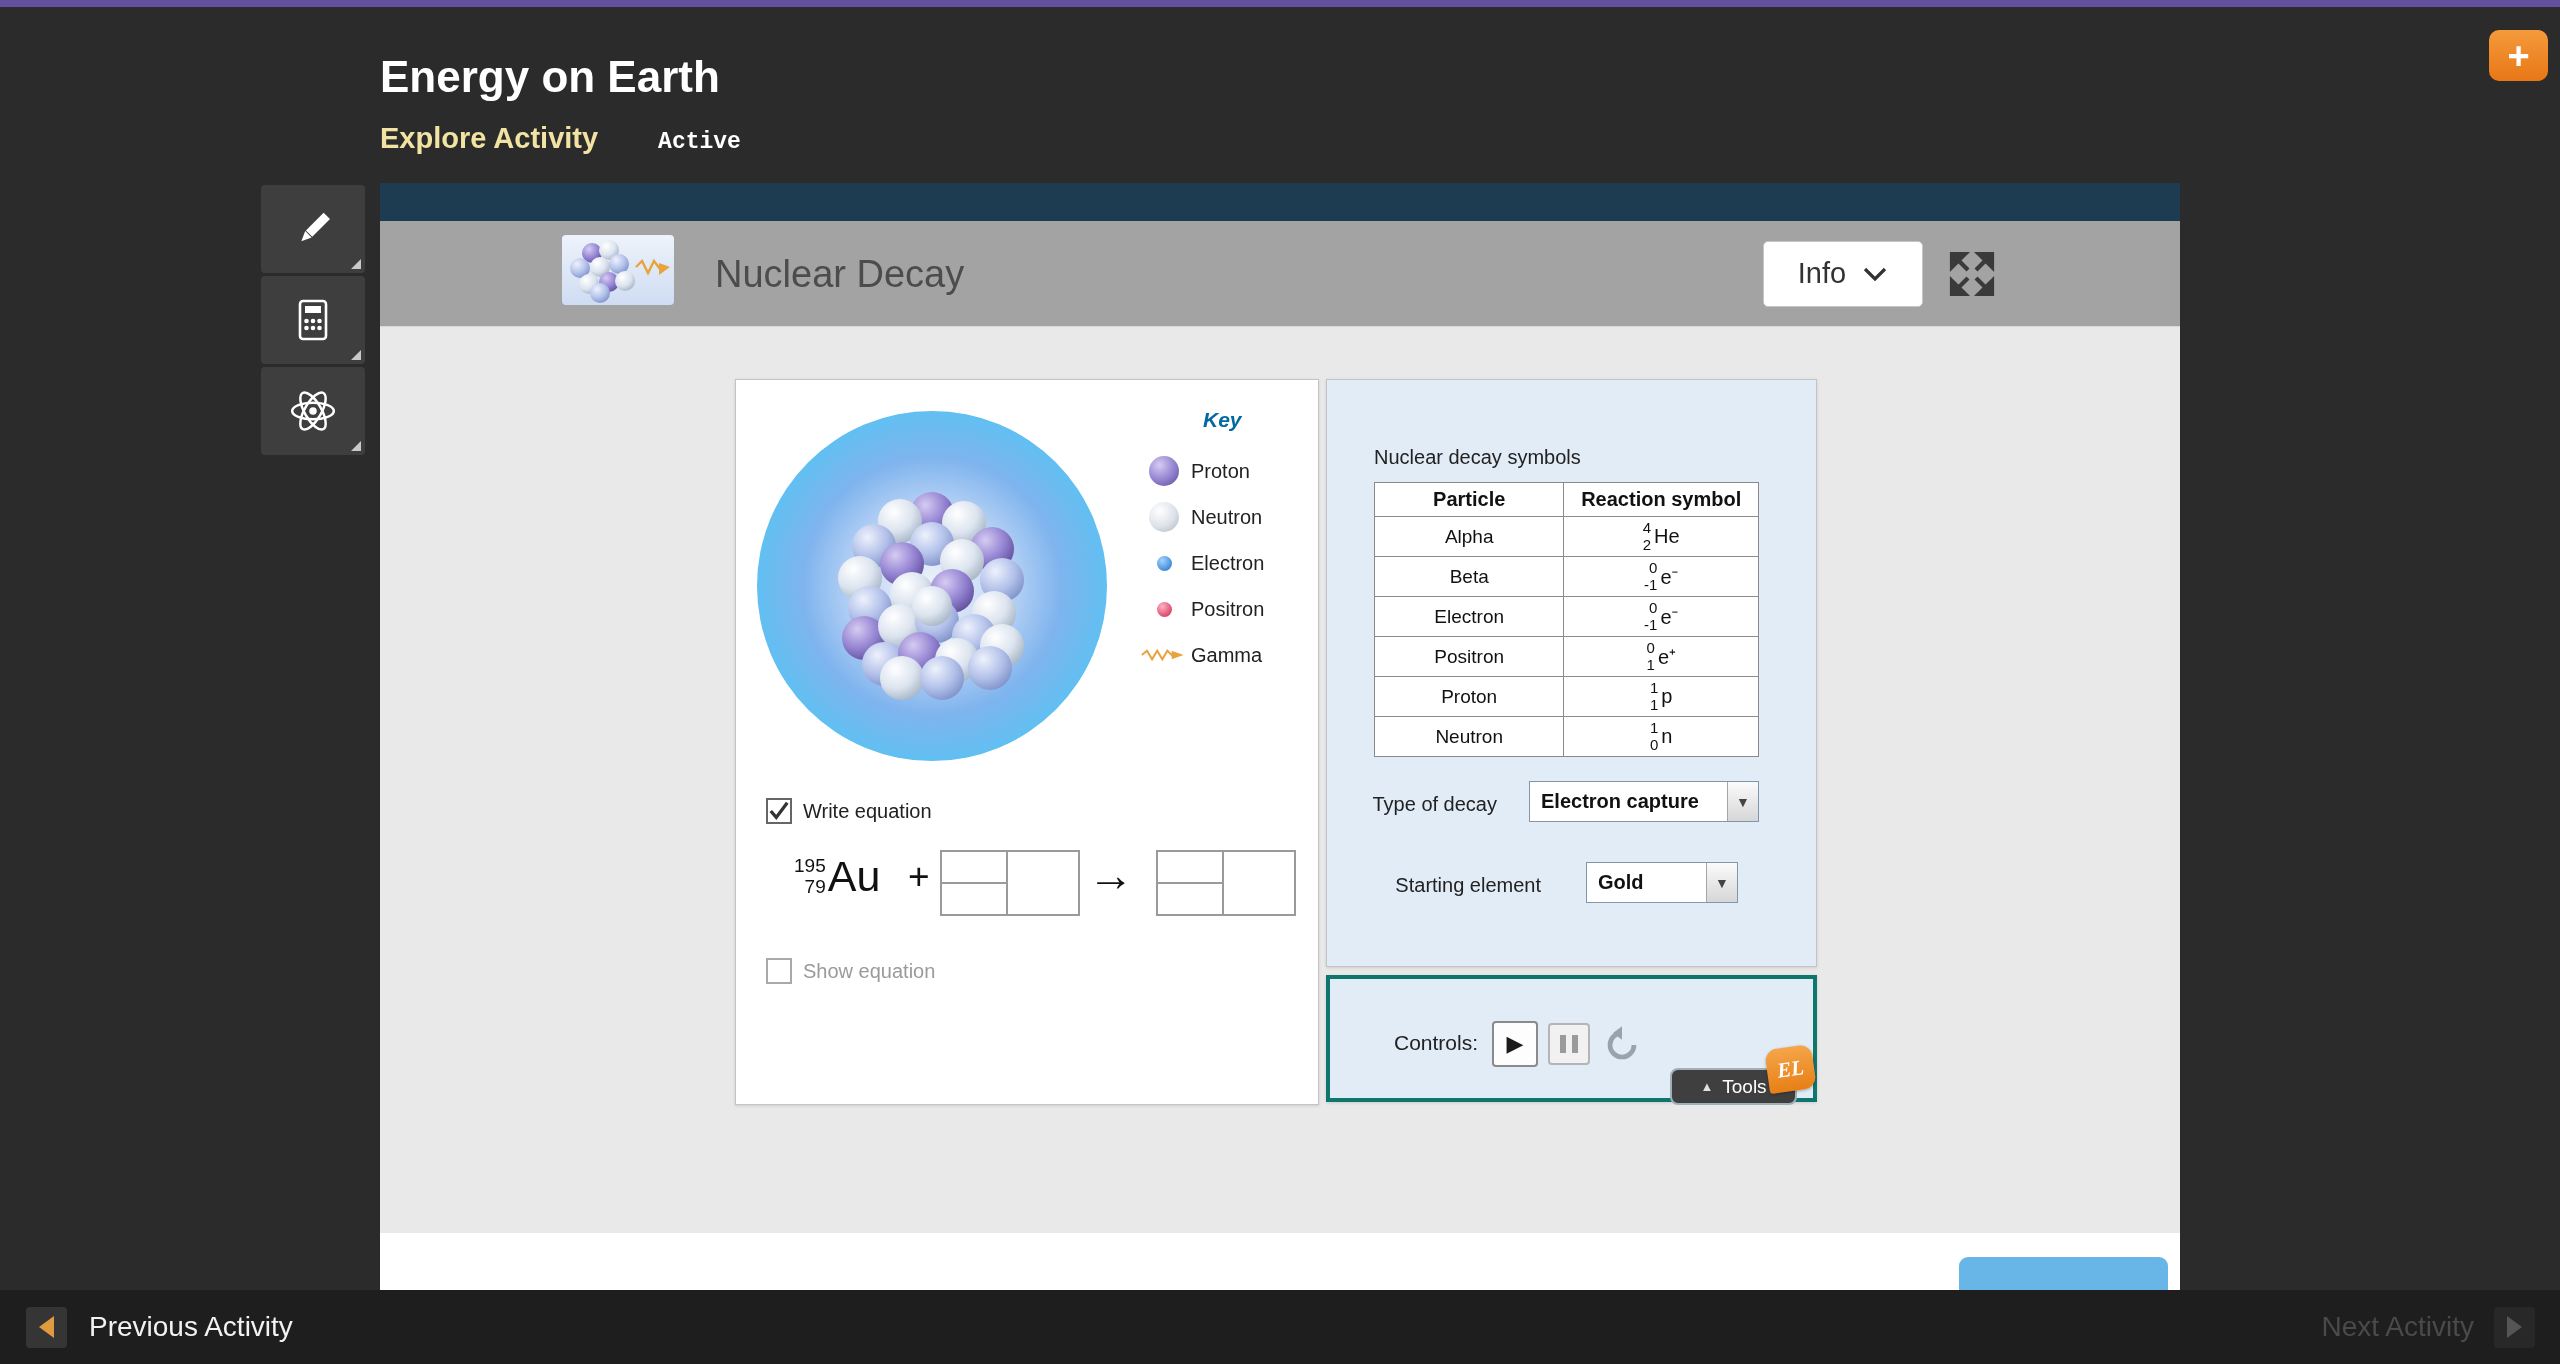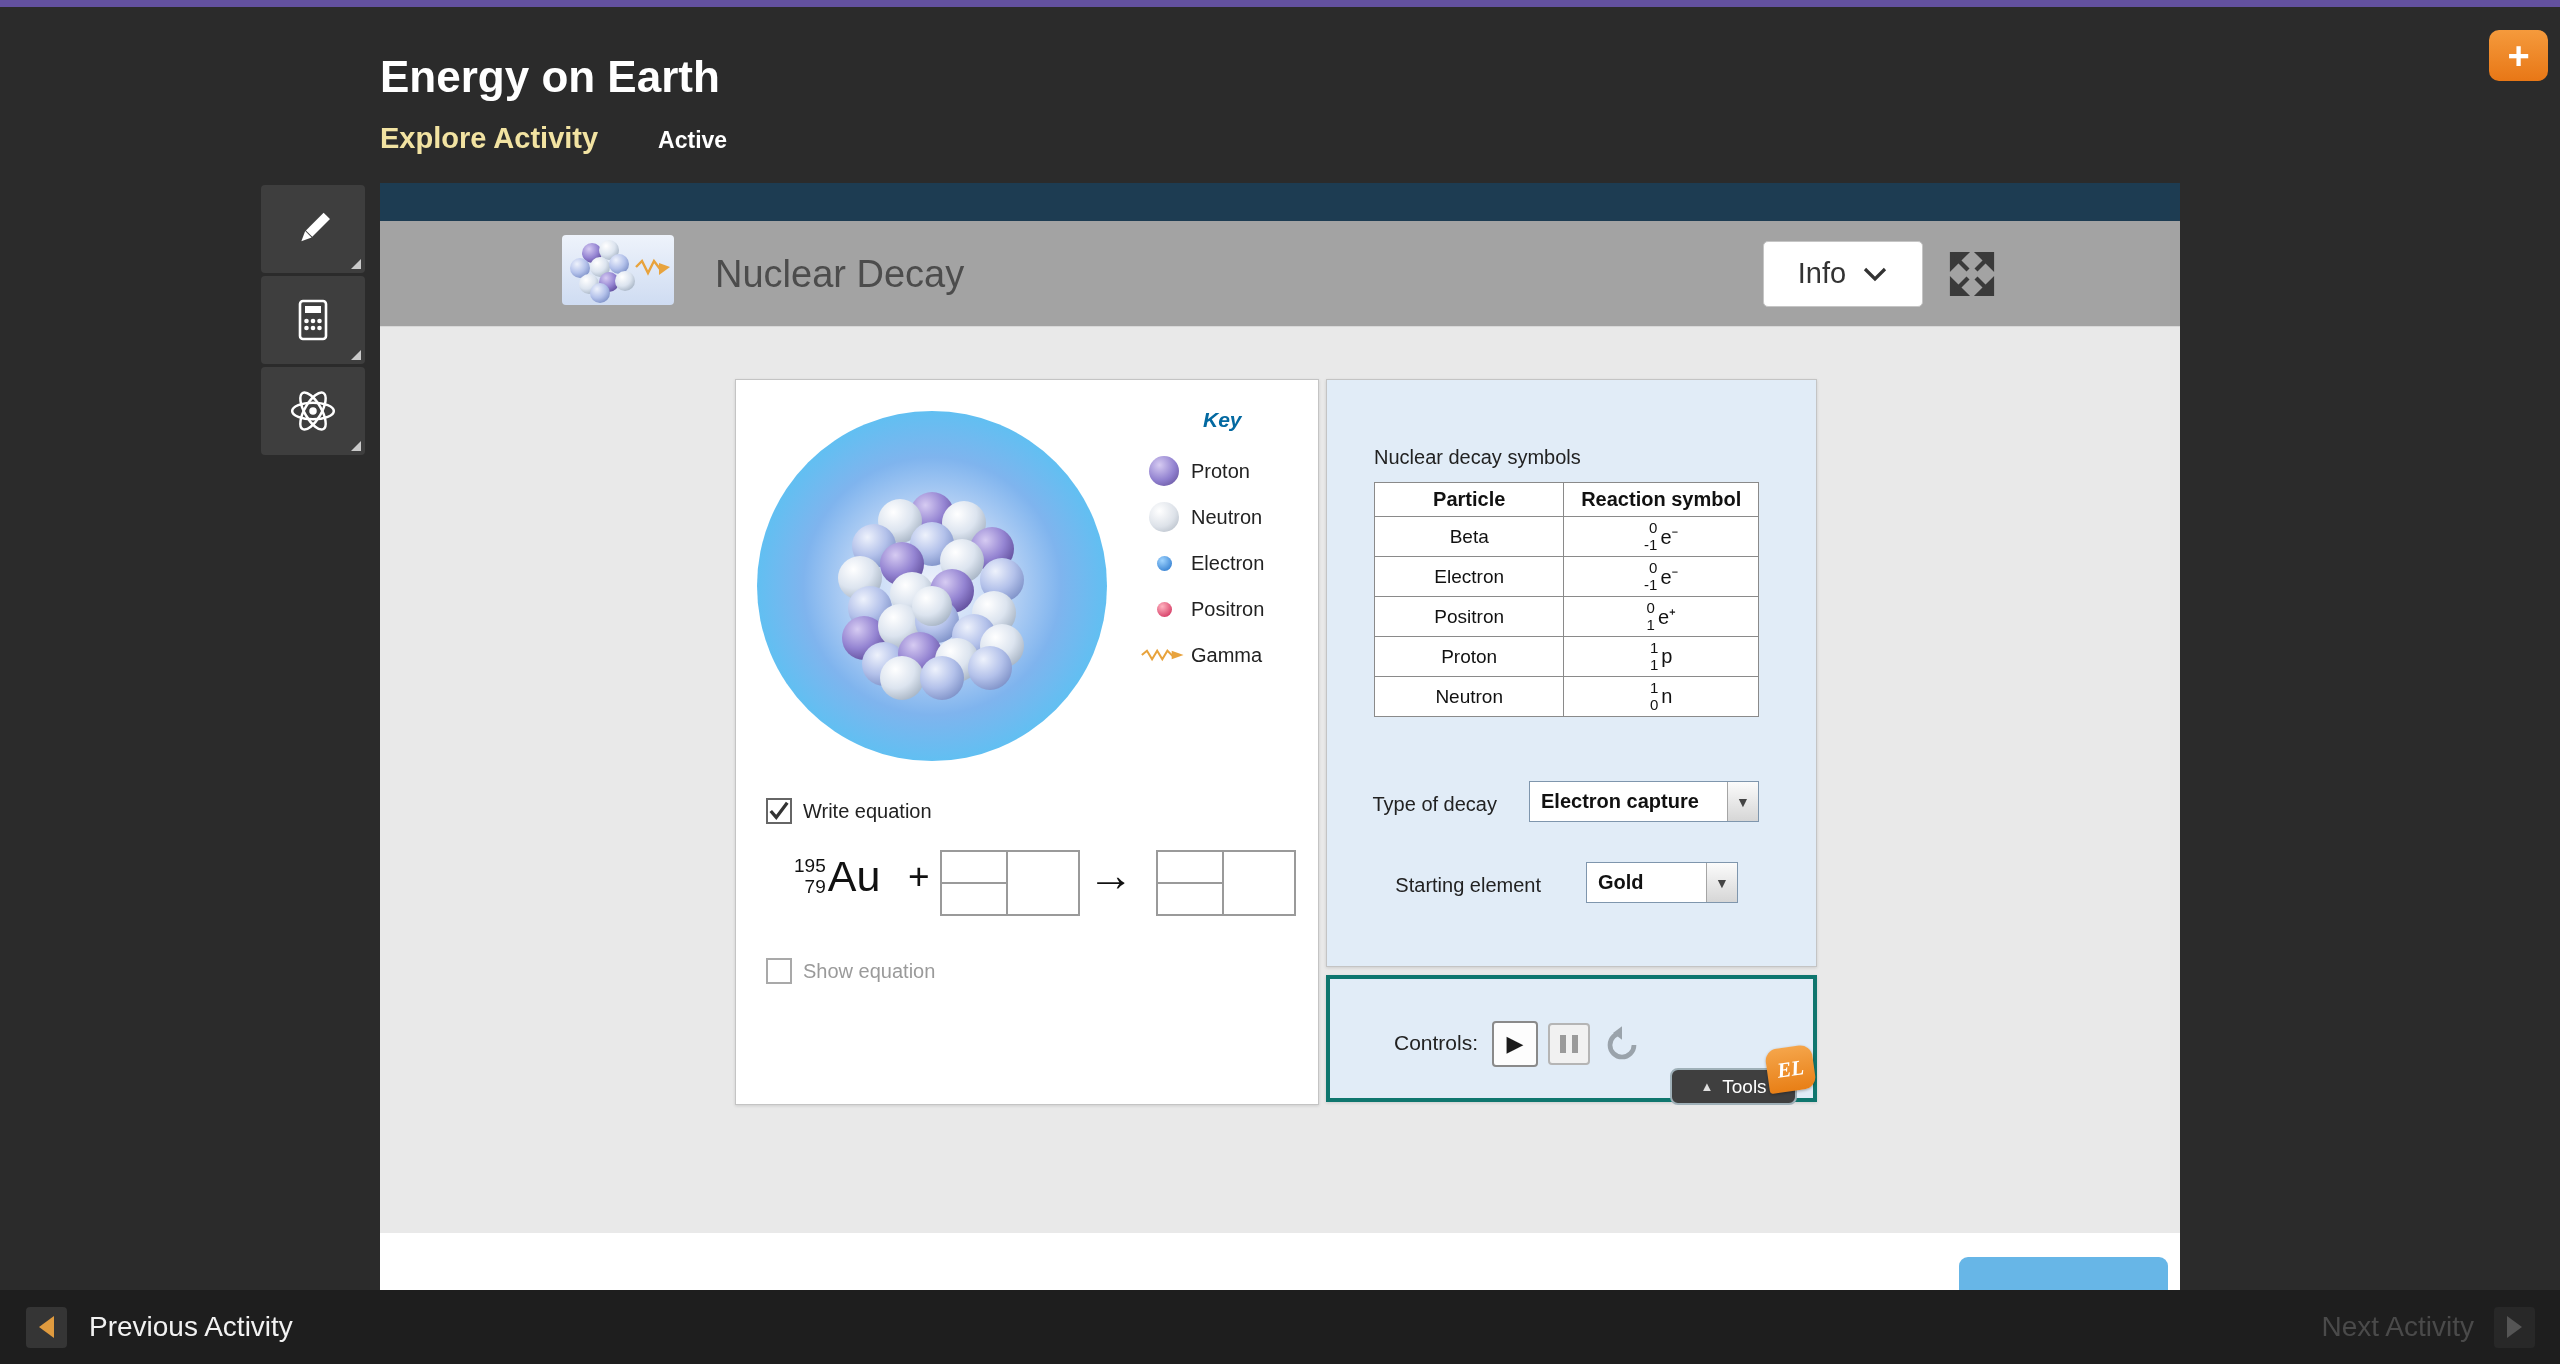--- a/index.html
+++ b/index.html
@@ -6,21 +6,21 @@
   body{width:2560px;height:1364px;background:#2b2b2b;font-family:"Liberation Sans",sans-serif;overflow:hidden;}
   .stage{position:relative;width:2560px;height:1364px;background:#2b2b2b;overflow:hidden;}
 
   
   .top-strip{position:absolute;left:0;top:0;width:2560px;height:7px;background:#63519f;}
 
   
   .app-title{position:absolute;left:380px;top:52px;font-size:44px;font-weight:bold;color:#ffffff;}
   .subnav{position:absolute;left:380px;top:122px;display:flex;align-items:baseline;gap:60px;}
   .subnav .explore{font-size:29px;font-weight:bold;color:#f2e3a2;cursor:pointer;}
-  .subnav .active{font-size:23px;font-weight:bold;color:#ffffff;}
+  .subnav .active{font-size:23px;font-weight:bold;color:#ffffff;font-family:Liberation Mono, monospace;}
   .add-btn{position:absolute;left:2489px;top:30px;width:59px;height:51px;border:none;border-radius:10px;
     background:linear-gradient(#f59a3c,#e87716);color:#fff;font-size:38px;font-weight:bold;line-height:46px;
     display:flex;align-items:center;justify-content:center;cursor:pointer;padding:0;}
 
   
   .toolbar{position:absolute;left:261px;top:185px;width:104px;display:flex;flex-direction:column;gap:3px;}
   .tool-btn{position:relative;width:104px;height:88px;background:#3e3e3e;border:none;border-radius:4px;
     display:flex;align-items:center;justify-content:center;cursor:pointer;padding:0;}
   .tool-btn .corner{position:absolute;right:4px;bottom:4px;width:0;height:0;
     border-left:10px solid transparent;border-bottom:10px solid #c9c9c9;}
@@ -381,20 +381,32 @@
         <div class="side-title">Nuclear decay symbols</div>
         <table class="decay-table">
           <thead>
             <tr>
               <th class="pcol">Particle</th>
               <th class="scol">Reaction symbol</th>
             </tr>
           </thead>
           <tbody>
             <tr>
+              <td>Alpha</td>
+              <td>
+                  <span class="scell-inner">
+                    <span class="nstack">
+                      <span>4</span>
+                      <span>2</span>
+                    </span>
+                    <span class="sym">He</span>
+                  </span>
+                </td>
+            </tr>
+            <tr>
               <td>Beta</td>
               <td>
                   <span class="scell-inner">
                     <span class="nstack">
                       <span>0</span>
                       <span>-1</span>
                     </span>
                     <span class="sym">e⁻</span>
                   </span>
                 </td>

